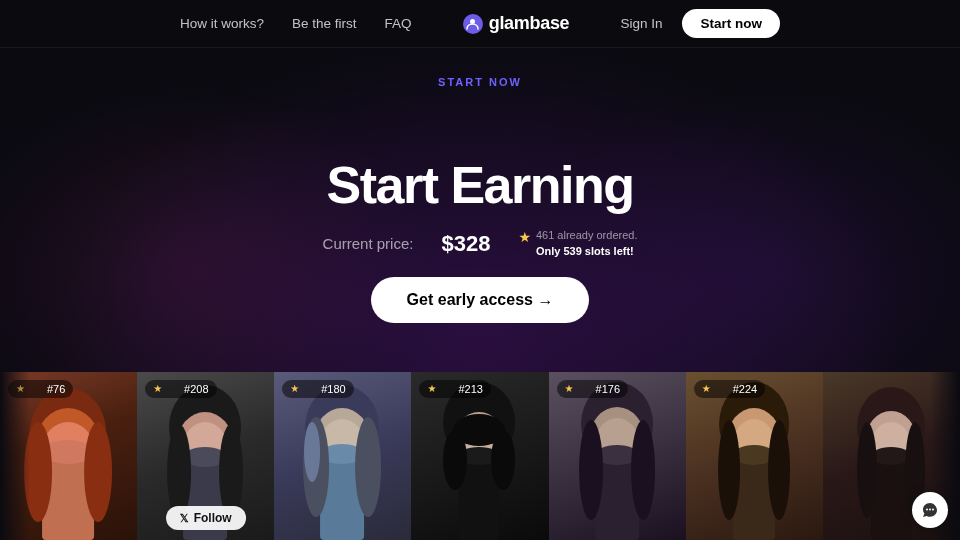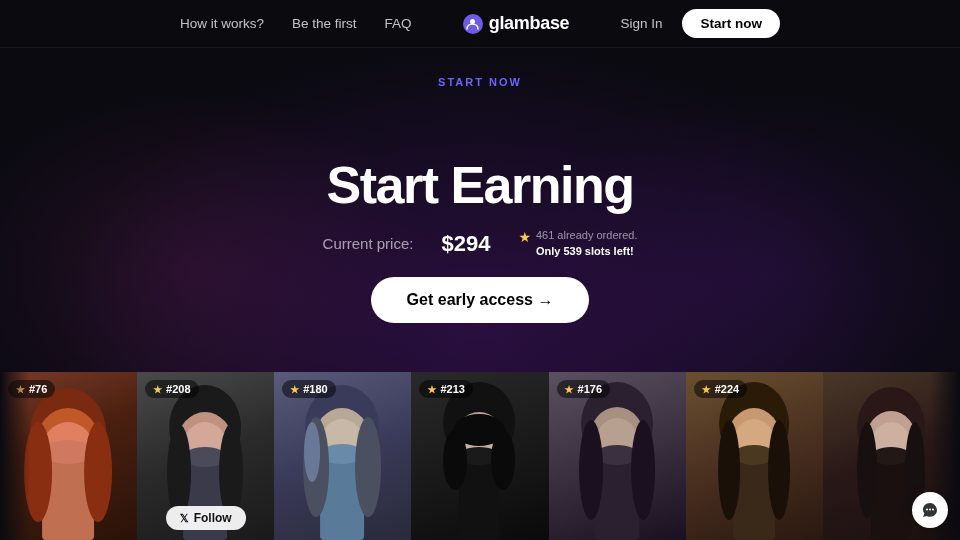--- a/index.html
+++ b/index.html
@@ -220,25 +220,25 @@
     .card-7 .card-bg-sim { background: linear-gradient(160deg, #4a3828 0%, #2a1818 50%, #1a1010 100%); }
 
     .card-rank {
       position: absolute;
       top: 8px;
       left: 8px;
       background: rgba(0,0,0,0.5);
       border-radius: 12px;
       padding: 3px 8px;
       font-size: 11px;
-      font-weight: 700;
-      color: #fff;
-      display: flex;
-      align-items: flex-end;
-      gap: 4px;
+      font-weight: 400;
+      color: #fff;
+      display: flex;
+      align-items: flex-start;
+      gap: 22px;
     }
 
     .card-rank .star { color: #f9c74f; font-size: 10px; }
 
     .follow-badge {
       position: absolute;
       bottom: 10px;
       left: 50%;
       transform: translateX(-50%);
       background: rgba(255,255,255,0.92);
@@ -328,21 +328,21 @@
 
 <section class="hero">
   <div class="hero-label">START NOW</div>
   <h1 class="hero-title">
     <br>
     <span>Start Earning</span>
   </h1>
 
   <div class="hero-price-row">
     <span class="price-label">Current price:</span>
-    <span class="price-value">$294</span>
+    <span class="price-value">$328</span>
     <div class="price-badge">
       <span class="star-icon">★</span>
       <div class="price-badge-text">
         <div class="ordered">461 already ordered.</div>
         <div class="slots">Only 539 slots left!</div>
       </div>
     </div>
   </div>
 
   <button class="btn-early-access">Get early access →</button>

